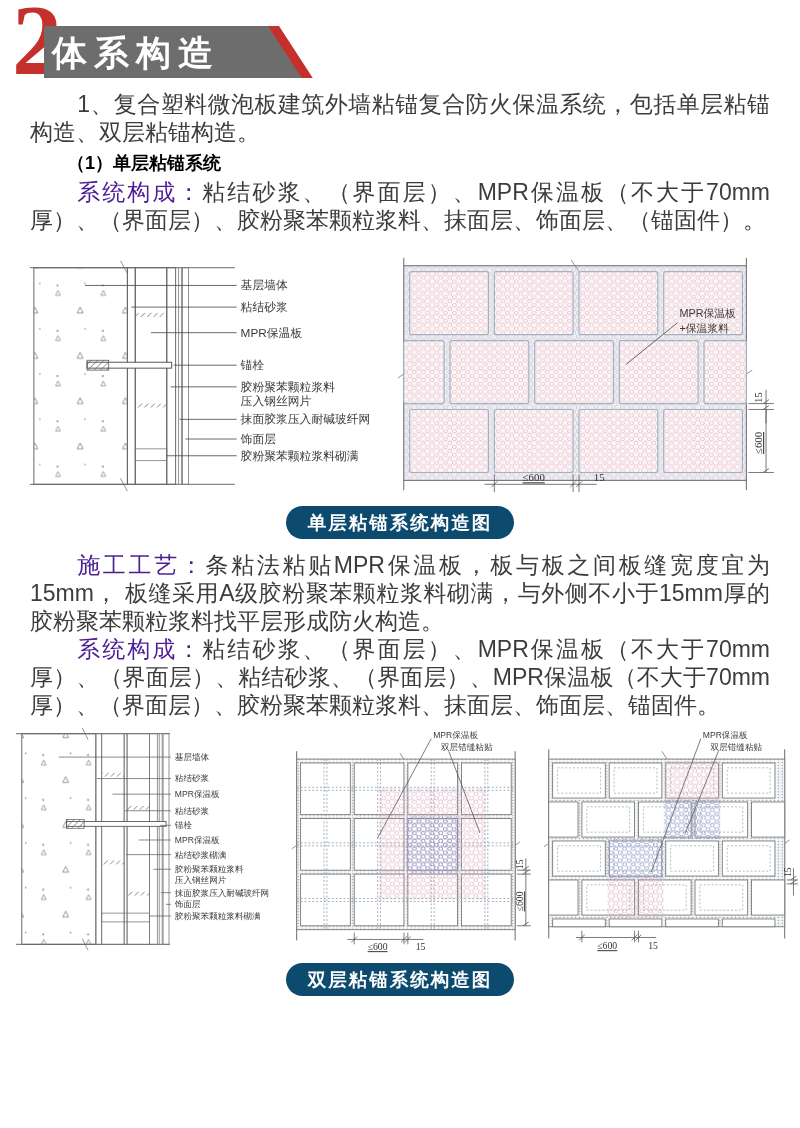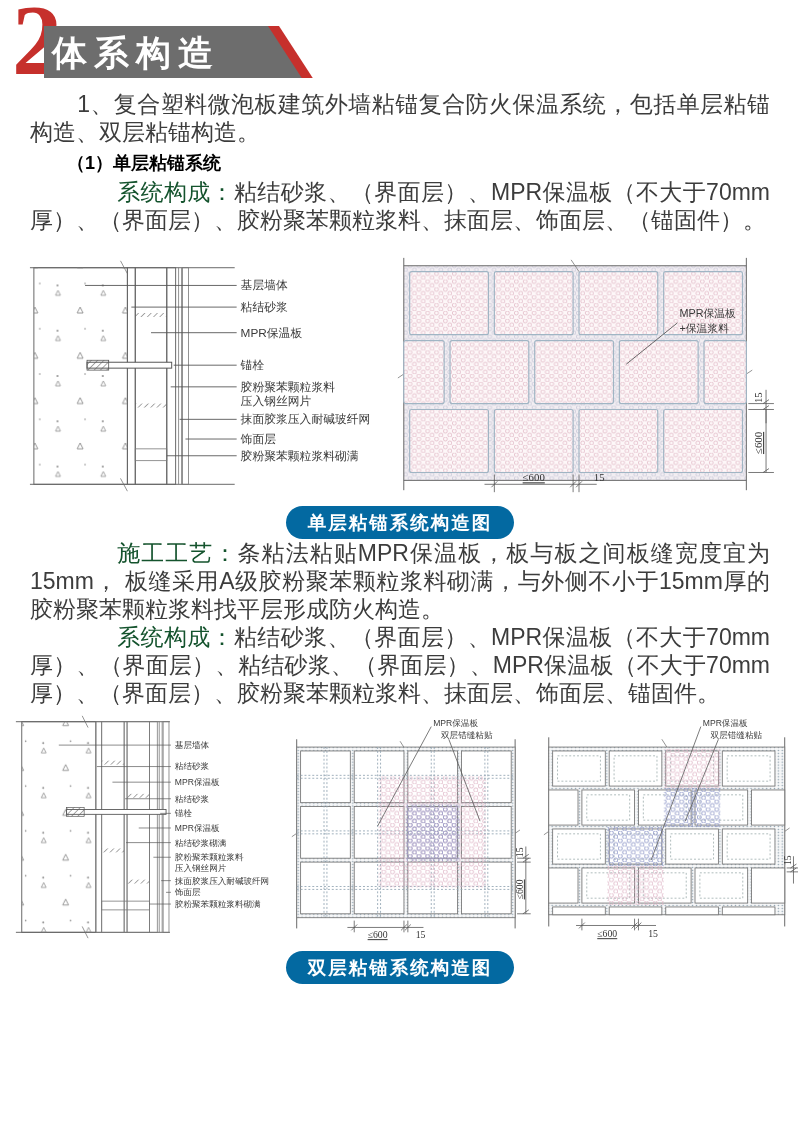--- a/index.html
+++ b/index.html
@@ -13,34 +13,34 @@
   .banner{position:absolute;left:44px;top:26px;width:252px;height:52px;background:#6d6d6d;
           clip-path:polygon(0 0, calc(100% - 34px) 0, 100% 100%, 0 100%);
           color:#fff;font-size:35px;font-weight:700;letter-spacing:7px;line-height:53px;
           padding-left:8px;}
   .stripe{position:absolute;left:268px;top:26px;width:11px;height:52px;background:#c6302c;
           transform:skewX(33deg);transform-origin:0 0;}
 
   
   p.body{margin:0 30px;font-size:23px;line-height:28px;text-align:justify;}
   .indent{text-indent:2.05em;}
-  .red{color:#14532d;margin-left:40px;}
+  .red{color:#4c1d95;}
   p.subhead{margin:2px 30px 0 30px;color:#000000;font-weight:700;font-size:18px;line-height:30px;text-indent:2.05em;}
   .mt14{margin-top:14px;}
 
   
   .fig-row1{display:flex;align-items:flex-start;margin:20px 10px 0 26px;gap:6px;height:246px;}
   .fig-row2{display:flex;align-items:flex-start;margin:4px 2px 0 12px;gap:2px;height:234px;}
   svg{display:block;}
   .ln{stroke:#666;stroke-width:1;fill:none;}
   .lnt{stroke:#777;stroke-width:0.8;fill:none;}
   .lbl{fill:#3a3a3a;}
   .dim{fill:#333;font-family:"Liberation Serif","DejaVu Serif",serif;}
 
-  .pill{width:fit-content;margin:6px auto 0 auto;background:#0369a1;color:#fff;
+  .pill{width:fit-content;margin:6px auto 12px auto;background:#0c4a6e;color:#fff;
         border-radius:17px;padding:4px 22px;font-size:18.5px;font-weight:700;letter-spacing:2px;}
 </style>
 </head>
 <body>
 
 <div class="page">
 
   <svg width="0" height="0" style="position:absolute">
     <defs>
       <pattern id="wallHatch" width="11" height="11" patternUnits="userSpaceOnUse" patternTransform="rotate(45)">

